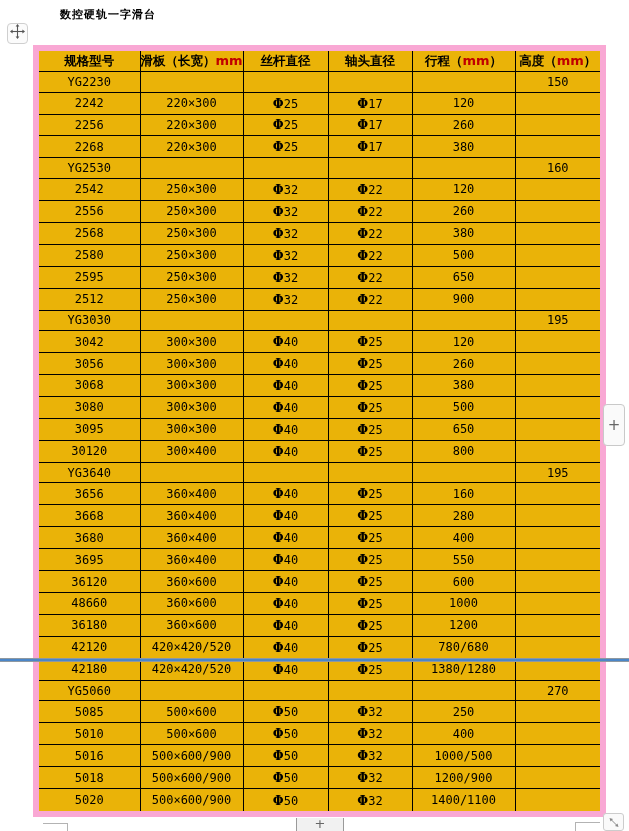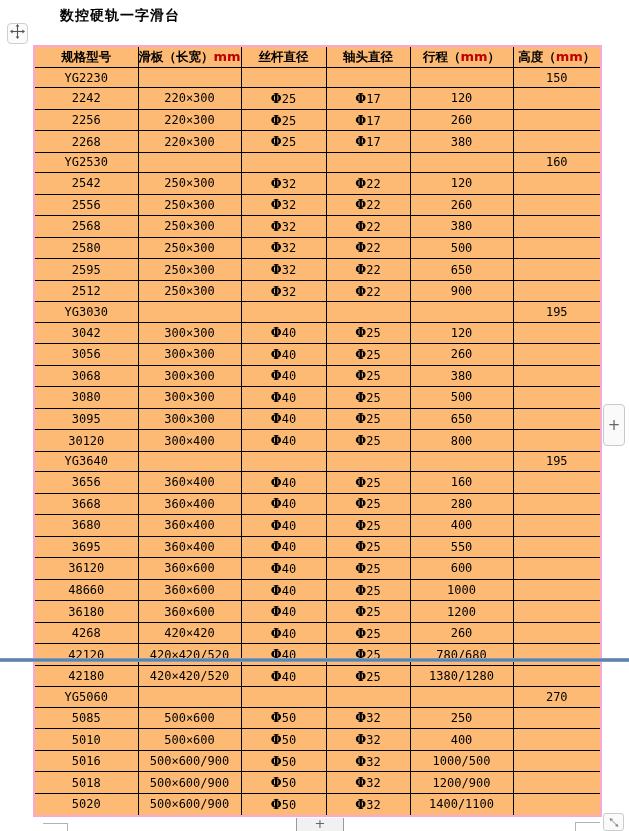--- a/index.html
+++ b/index.html
@@ -7,33 +7,33 @@
     width:629px;height:831px;background:#ffffff;position:relative;
     font-family:"DejaVu Sans","Liberation Sans",sans-serif;overflow:hidden;
   }
   :root{
     --model-red:#e00000;
     --unit-red:#c00000;
     --divider-blue:#4a86c8;
   }
   .page-title{
     position:absolute;left:60px;top:7px;
-    font-size:14px;font-weight:bold;color:#000;letter-spacing:1px;
+    font-size:11px;font-weight:bold;color:#000;letter-spacing:1px;
   }
   
   .move-handle{
     position:absolute;left:7px;top:23px;width:21px;height:21px;
     border:1px solid #cfcfcf;border-radius:4px;background:#fbfbfb;
     display:flex;align-items:center;justify-content:center;box-sizing:border-box;
   }
   
   table.spec{
     position:absolute;left:33px;top:45px;width:567px;height:772px;
-    border-collapse:collapse;table-layout:fixed;background:#fdba74;
-    border:2px solid #f9a8d4;
+    border-collapse:collapse;table-layout:fixed;background:#eab308;
+    border:6px solid #f9a8d4;
   }
   table.spec th,table.spec td{
     border:1px solid #000;padding:0;text-align:center;vertical-align:middle;
     white-space:nowrap;overflow:hidden;
   }
   table.spec th{
     font-size:12.5px;font-weight:bold;color:#000;height:20px;
     font-family:"DejaVu Sans","Liberation Sans",sans-serif;
   }
   table.spec td{
@@ -327,28 +327,20 @@
         </tr>
         <tr>
           <td>36180</td>
           <td>360×600</td>
           <td><span class="phi">Φ</span>40</td>
           <td><span class="phi">Φ</span>25</td>
           <td>1200</td>
           <td></td>
         </tr>
         <tr>
-          <td>4268</td>
-          <td>420×420</td>
-          <td><span class="phi">Φ</span>40</td>
-          <td><span class="phi">Φ</span>25</td>
-          <td>260</td>
-          <td></td>
-        </tr>
-        <tr>
           <td>42120</td>
           <td>420×420/520</td>
           <td><span class="phi">Φ</span>40</td>
           <td><span class="phi">Φ</span>25</td>
           <td>780/680</td>
           <td></td>
         </tr>
         <tr>
           <td>42180</td>
           <td>420×420/520</td>

